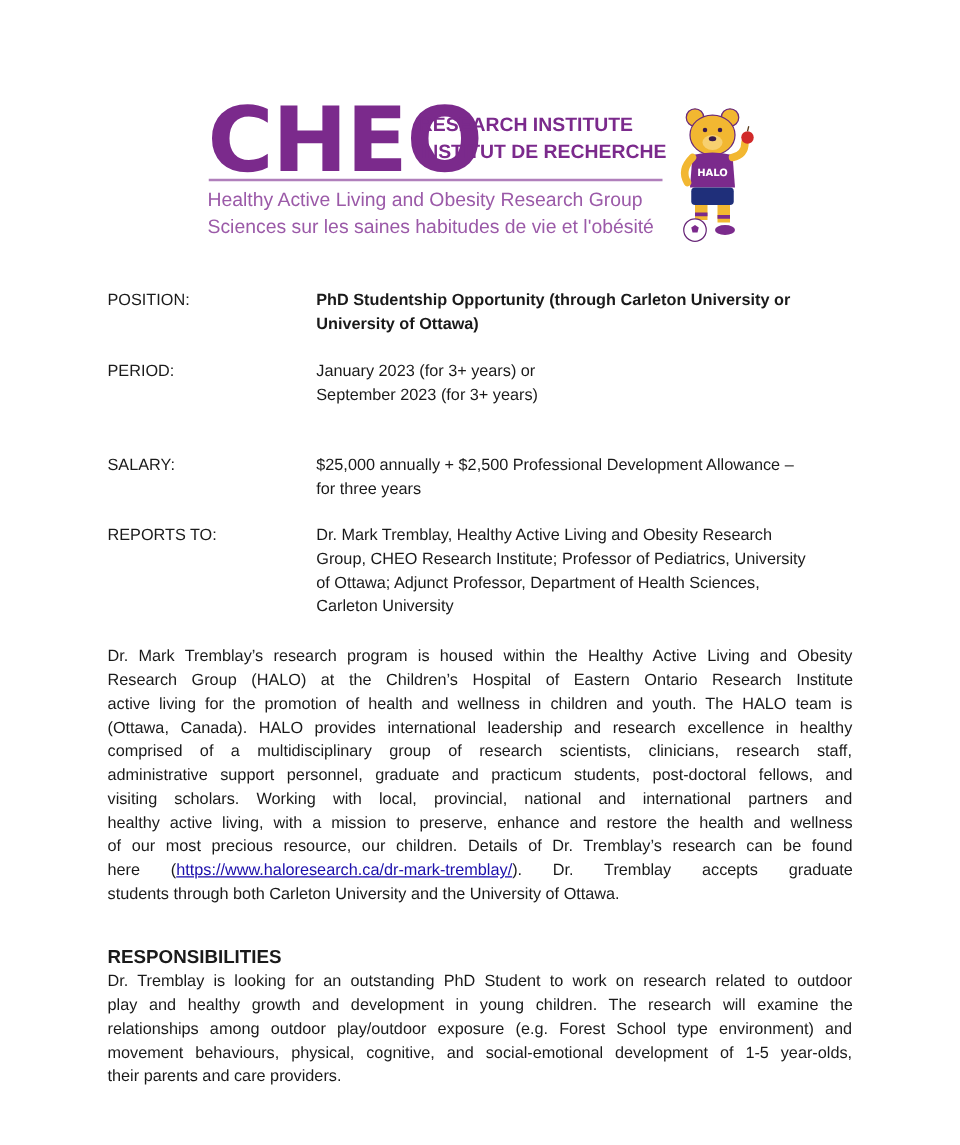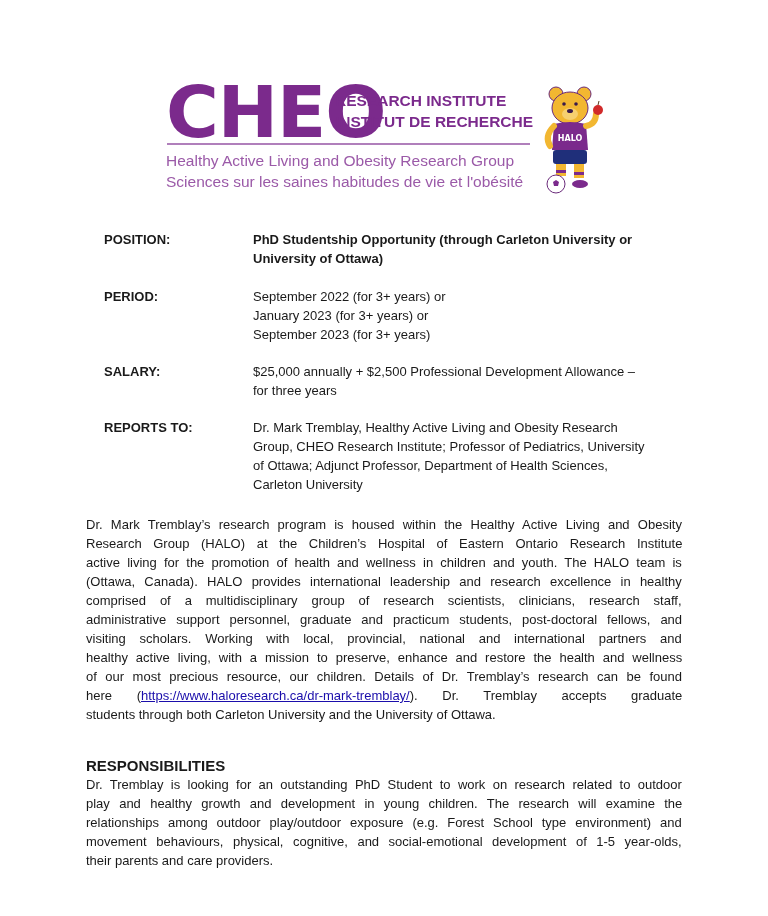--- a/index.html
+++ b/index.html
@@ -9,21 +9,21 @@
     .cheo-logo { position: absolute; left: 166px; top: 82px; font-family: "DejaVu Sans", sans-serif;
       font-weight: bold; font-size: 72px; letter-spacing: -1px; line-height: 60px; }
     .inst { position: absolute; left: 335px; top: 90px; font-weight: bold; font-size: 15.5px; line-height: 21px; }
     .header-rule { position: absolute; left: 167px; top: 143px; width: 363px; height: 2px; background: #b07fbb; }
     .subline { position: absolute; left: 166px; font-size: 15.5px; line-height: 20px; }
     .sub1 { top: 151px; }
     .sub2 { top: 172px; }
     .mascot { position: absolute; left: 536px; top: 84px; width: 72px; height: 110px; }
 
     .field { position: absolute; left: 86px; width: 600px; font-size: 13px; line-height: 19px; }
-    .field .label { position: absolute; left: 18px; top: 0; font-weight: bold; }
+    .field .label { position: absolute; left: 0; top: 0; font-weight: normal; }
     .field .value { position: absolute; left: 167px; top: 0; width: 430px; }
     .field .value div { white-space: nowrap; }
     .bold { font-weight: bold; }
 
     .para { position: absolute; left: 86px; width: 596px; font-size: 13px; line-height: 19px; text-align: justify; }
     .para .ln { display: block; text-align: justify; text-align-last: justify; white-space: nowrap; height: 19px; }
     .para .ln.last { text-align-last: left; }
     .link { color: #1a0dab; text-decoration: underline; }
     .section-title { position: absolute; left: 86px; top: 756px; font-size: 15px; font-weight: bold; line-height: 19px; }
   </style>
@@ -78,21 +78,20 @@
   <div class="label">POSITION:</div>
   <div class="value bold">
     <div>PhD Studentship Opportunity (through Carleton University or</div>
     <div>University of Ottawa)</div>
   </div>
 </div>
 
 <div class="field" style="top:287px;">
   <div class="label">PERIOD:</div>
   <div class="value">
-    <div>September 2022 (for 3+ years) or</div>
     <div>January 2023 (for 3+ years) or</div>
     <div>September 2023 (for 3+ years)</div>
   </div>
 </div>
 
 <div class="field" style="top:362px;">
   <div class="label">SALARY:</div>
   <div class="value">
     <div>$25,000 annually + $2,500 Professional Development Allowance –</div>
     <div>for three years</div>

